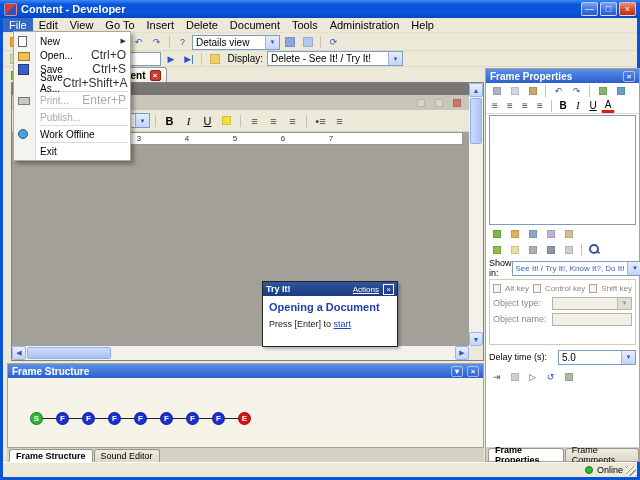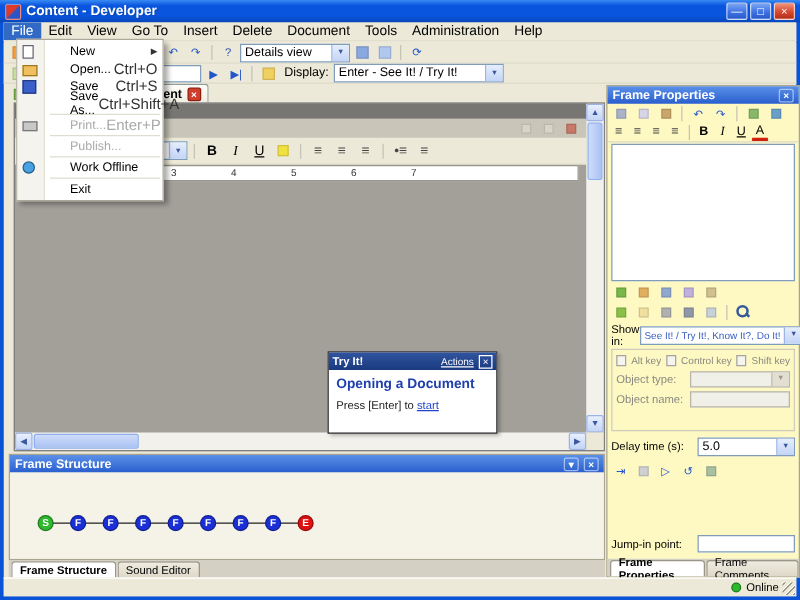--- a/index.html
+++ b/index.html
@@ -92,21 +92,21 @@
   .node { width:13px; height:13px; border-radius:50%; color:#fff; font-size:8px; font-weight:bold; display:flex; align-items:center; justify-content:center; border:1px solid #00000055; }
   .n-s { background:#2eb82e; } .n-f { background:#1a2fd6; } .n-e { background:#e01010; }
 
   
   .left-tabs { position:absolute; top:448px; left:4px; width:477px; height:14px; background:#d4d0c4; display:flex; align-items:flex-end; padding-left:2px; gap:1px; }
   .right-tabs { position:absolute; bottom:0; left:0; right:0; height:14px; background:#d4d0c4; display:flex; align-items:flex-end; padding-left:2px; gap:1px; }
   .btab { font-size:9px; padding:1px 6px; border:1px solid #9a968a; border-bottom:none; border-radius:3px 3px 0 0; background:linear-gradient(#efece0,#ddd8c8); height:13px; display:flex; align-items:center; }
   .btab.active { background:#fff; font-weight:bold; }
 
   
-  .right-panel { position:absolute; top:68px; left:482px; width:155px; height:394px; background:#fef9c3; border:1px solid #a8a490; }
+  .right-panel { position:absolute; top:68px; left:482px; width:155px; height:394px; background:#ffffff; border:1px solid #a8a490; }
   .prow { display:flex; align-items:center; gap:1px; padding:0 2px; }
   .prow1 { height:15px; } .prow2 { height:16px; border-bottom:1px solid #ddd9c8; }
   .p-text { position:absolute; top:46px; left:3px; right:3px; height:110px; background:#fff; border:1px solid #7f9db9; }
   .prow3 { position:absolute; top:158px; left:0; right:0; height:14px; }
   .prow4 { position:absolute; top:173px; left:0; right:0; height:15px; }
   .showin { position:absolute; top:191px; left:3px; right:3px; height:16px; display:flex; align-items:center; gap:0; }
   .showin .lbl { font-size:9px; }
   .showin .combo { flex:1; height:15px; } .showin .cv { color:#3a5fc0; font-size:8px; }
   .groupbox { position:absolute; top:210px; left:3px; right:3px; height:66px; border:1px solid #d0ccbc; padding:2px 3px; }
   .ckrow { display:flex; gap:4px; align-items:center; height:13px; }
@@ -133,21 +133,21 @@
   .statusbar { position:absolute; top:462px; left:0; right:0; height:15px; background:#ece9d8; border-top:1px solid #fff;
                display:flex; align-items:center; justify-content:flex-end; padding-right:14px; gap:4px; }
   .online-dot { width:8px; height:8px; border-radius:50%; background:#2db82d; border:1px solid #1a7a1a; }
   .online-lbl { font-size:9px; }
   .grip { position:absolute; right:1px; bottom:1px; width:10px; height:10px;
           background:repeating-linear-gradient(135deg,#fff 0 1px,#9a968a 1px 2px,transparent 2px 4px); }
 
   
   .filemenu { position:absolute; top:31px; left:10px; width:118px; background:#fff; border:1px solid #aca899; box-shadow:3px 3px 4px #00000055; z-index:50; padding:2px 0; }
   .filemenu::before { content:""; position:absolute; top:0; bottom:0; left:0; width:21px; background:#f4f3ee; border-right:1px solid #e2dfd0; }
-  .mi { position:relative; height:14px; display:flex; align-items:center; font-size:10px; padding-left:42px; padding-right:4px; }
+  .mi { position:relative; height:14px; display:flex; align-items:center; font-size:10px; padding-left:26px; padding-right:4px; }
   .mi .msc { margin-left:auto; font-size:12px; color:#333; }
   .mi.dis, .mi.dis .msc { color:#aaa; }
   .mi .subarrow { margin-left:auto; font-size:7px; color:#333; }
   .msep { height:1px; background:#e0ddd0; margin:1px 2px 1px 26px; }
   .mico { position:absolute; left:4px; top:2px; width:13px; height:11px; }
   .ico-doc { background:#fff; border:1px solid #667; width:9px; height:11px; }
   .ico-folder { background:#f0c060; border:1px solid #a07820; width:12px; height:9px; margin-top:2px; }
   .ico-save { background:#3a5fc8; border:1px solid #223a80; width:11px; height:11px; }
   .ico-print { background:#c8c8c8; border:1px solid #777; width:12px; height:8px; margin-top:2px; }
   .ico-net { background:#4aa0e0; border:1px solid #20608a; border-radius:50%; width:10px; height:10px; }
@@ -245,21 +245,21 @@
       </span>
     <span class="icn">
         <span class="blue-arrow">▶|</span>
       </span>
     <span class="vsep"></span>
     <span class="icn">
         <i class="ig" style="background:#f0d060"></i>
       </span>
     <span class="tlbl">Display:</span>
     <span class="combo" style="width:136px">
-      <span class="cv">Enter - See It! / Try It!</span>
+      <span class="cv">Delete - See It! / Try It!</span>
         <span class="carrow">▼</span>
     </span>
   </div>
 
   <div class="tabbar">
     <span class="icn" style="height:13px">
         <i class="ig" style="background:#78b848;width:9px;height:9px"></i>
       </span>
     <span class="doc-tab">
       <i class="ig" style="background:#e8c040;width:8px;height:8px"></i>
@@ -508,24 +508,20 @@
           <span class="blue-arrow">▷</span>
         </span>
       <span class="icn">
           <span class="blue-arrow">↺</span>
         </span>
       <span class="icn">
           <i class="ig" style="background:#a8c0a0;width:8px;height:8px"></i>
         </span>
     </div>
 
-    <div class="jumprow">
-      <span class="lbl">Jump-in point:</span>
-      <span class="jfield"></span>
-    </div>
 
     <div class="right-tabs">
       <span class="btab active">Frame Properties</span>
       <span class="btab">Frame Comments</span>
     </div>
   </div>
 
   <div class="statusbar">
     <span class="online-dot"></span>
     <span class="online-lbl">Online</span>

